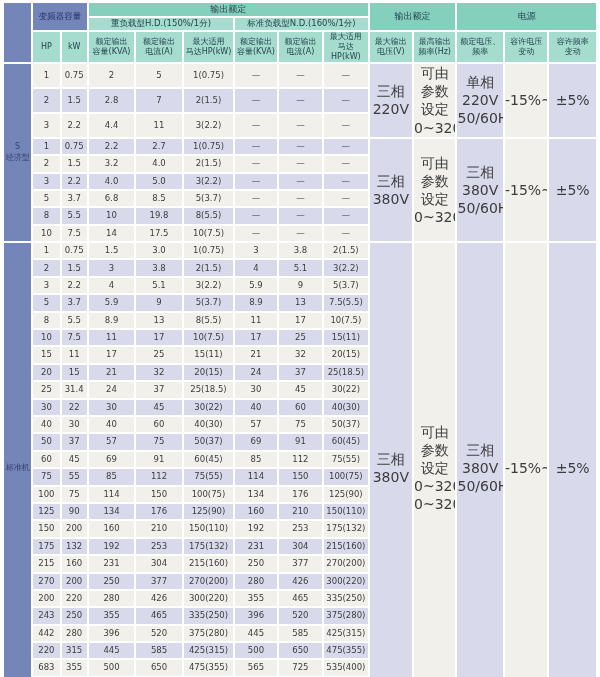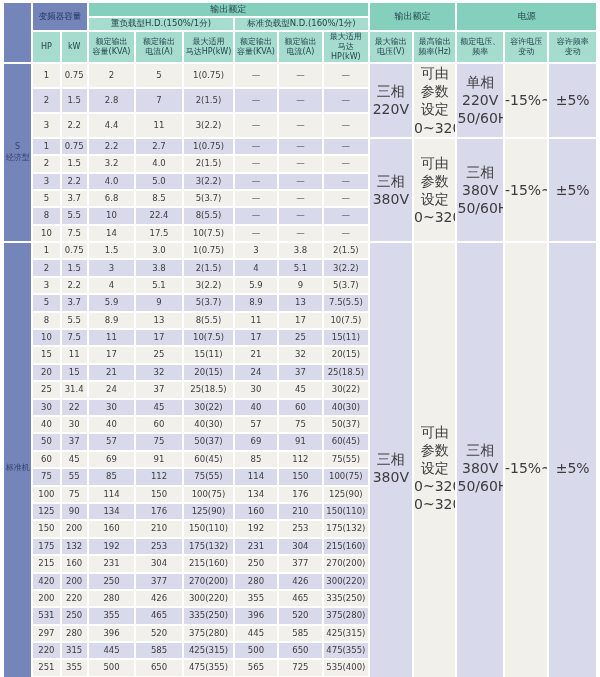--- a/index.html
+++ b/index.html
@@ -147,21 +147,21 @@
         <td class="cream">8.5</td>
         <td class="cream">5(3.7)</td>
         <td class="cream dash">—</td>
         <td class="cream dash">—</td>
         <td class="cream dash">—</td>
       </tr>
       <tr>
         <td class="lav">8</td>
         <td class="lav">5.5</td>
         <td class="lav">10</td>
-        <td class="lav">22.4</td>
+        <td class="lav">19.8</td>
         <td class="lav">8(5.5)</td>
         <td class="lav dash">—</td>
         <td class="lav dash">—</td>
         <td class="lav dash">—</td>
       </tr>
       <tr>
         <td class="cream">10</td>
         <td class="cream">7.5</td>
         <td class="cream">14</td>
         <td class="cream">17.5</td>
@@ -360,71 +360,71 @@
         <td class="cream">215</td>
         <td class="cream">160</td>
         <td class="cream">231</td>
         <td class="cream">304</td>
         <td class="cream">215(160)</td>
         <td class="cream">250</td>
         <td class="cream">377</td>
         <td class="cream">270(200)</td>
       </tr>
       <tr>
-        <td class="lav">420</td>
+        <td class="lav">270</td>
         <td class="lav">200</td>
         <td class="lav">250</td>
         <td class="lav">377</td>
         <td class="lav">270(200)</td>
         <td class="lav">280</td>
         <td class="lav">426</td>
         <td class="lav">300(220)</td>
       </tr>
       <tr>
         <td class="cream">200</td>
         <td class="cream">220</td>
         <td class="cream">280</td>
         <td class="cream">426</td>
         <td class="cream">300(220)</td>
         <td class="cream">355</td>
         <td class="cream">465</td>
         <td class="cream">335(250)</td>
       </tr>
       <tr>
-        <td class="lav">531</td>
+        <td class="lav">243</td>
         <td class="lav">250</td>
         <td class="lav">355</td>
         <td class="lav">465</td>
         <td class="lav">335(250)</td>
         <td class="lav">396</td>
         <td class="lav">520</td>
         <td class="lav">375(280)</td>
       </tr>
       <tr>
-        <td class="cream">297</td>
+        <td class="cream">442</td>
         <td class="cream">280</td>
         <td class="cream">396</td>
         <td class="cream">520</td>
         <td class="cream">375(280)</td>
         <td class="cream">445</td>
         <td class="cream">585</td>
         <td class="cream">425(315)</td>
       </tr>
       <tr>
         <td class="lav">220</td>
         <td class="lav">315</td>
         <td class="lav">445</td>
         <td class="lav">585</td>
         <td class="lav">425(315)</td>
         <td class="lav">500</td>
         <td class="lav">650</td>
         <td class="lav">475(355)</td>
       </tr>
       <tr>
-        <td class="cream">251</td>
+        <td class="cream">683</td>
         <td class="cream">355</td>
         <td class="cream">500</td>
         <td class="cream">650</td>
         <td class="cream">475(355)</td>
         <td class="cream">565</td>
         <td class="cream">725</td>
         <td class="cream">535(400)</td>
       </tr>
       <tr>
         <td class="lav">535</td>

